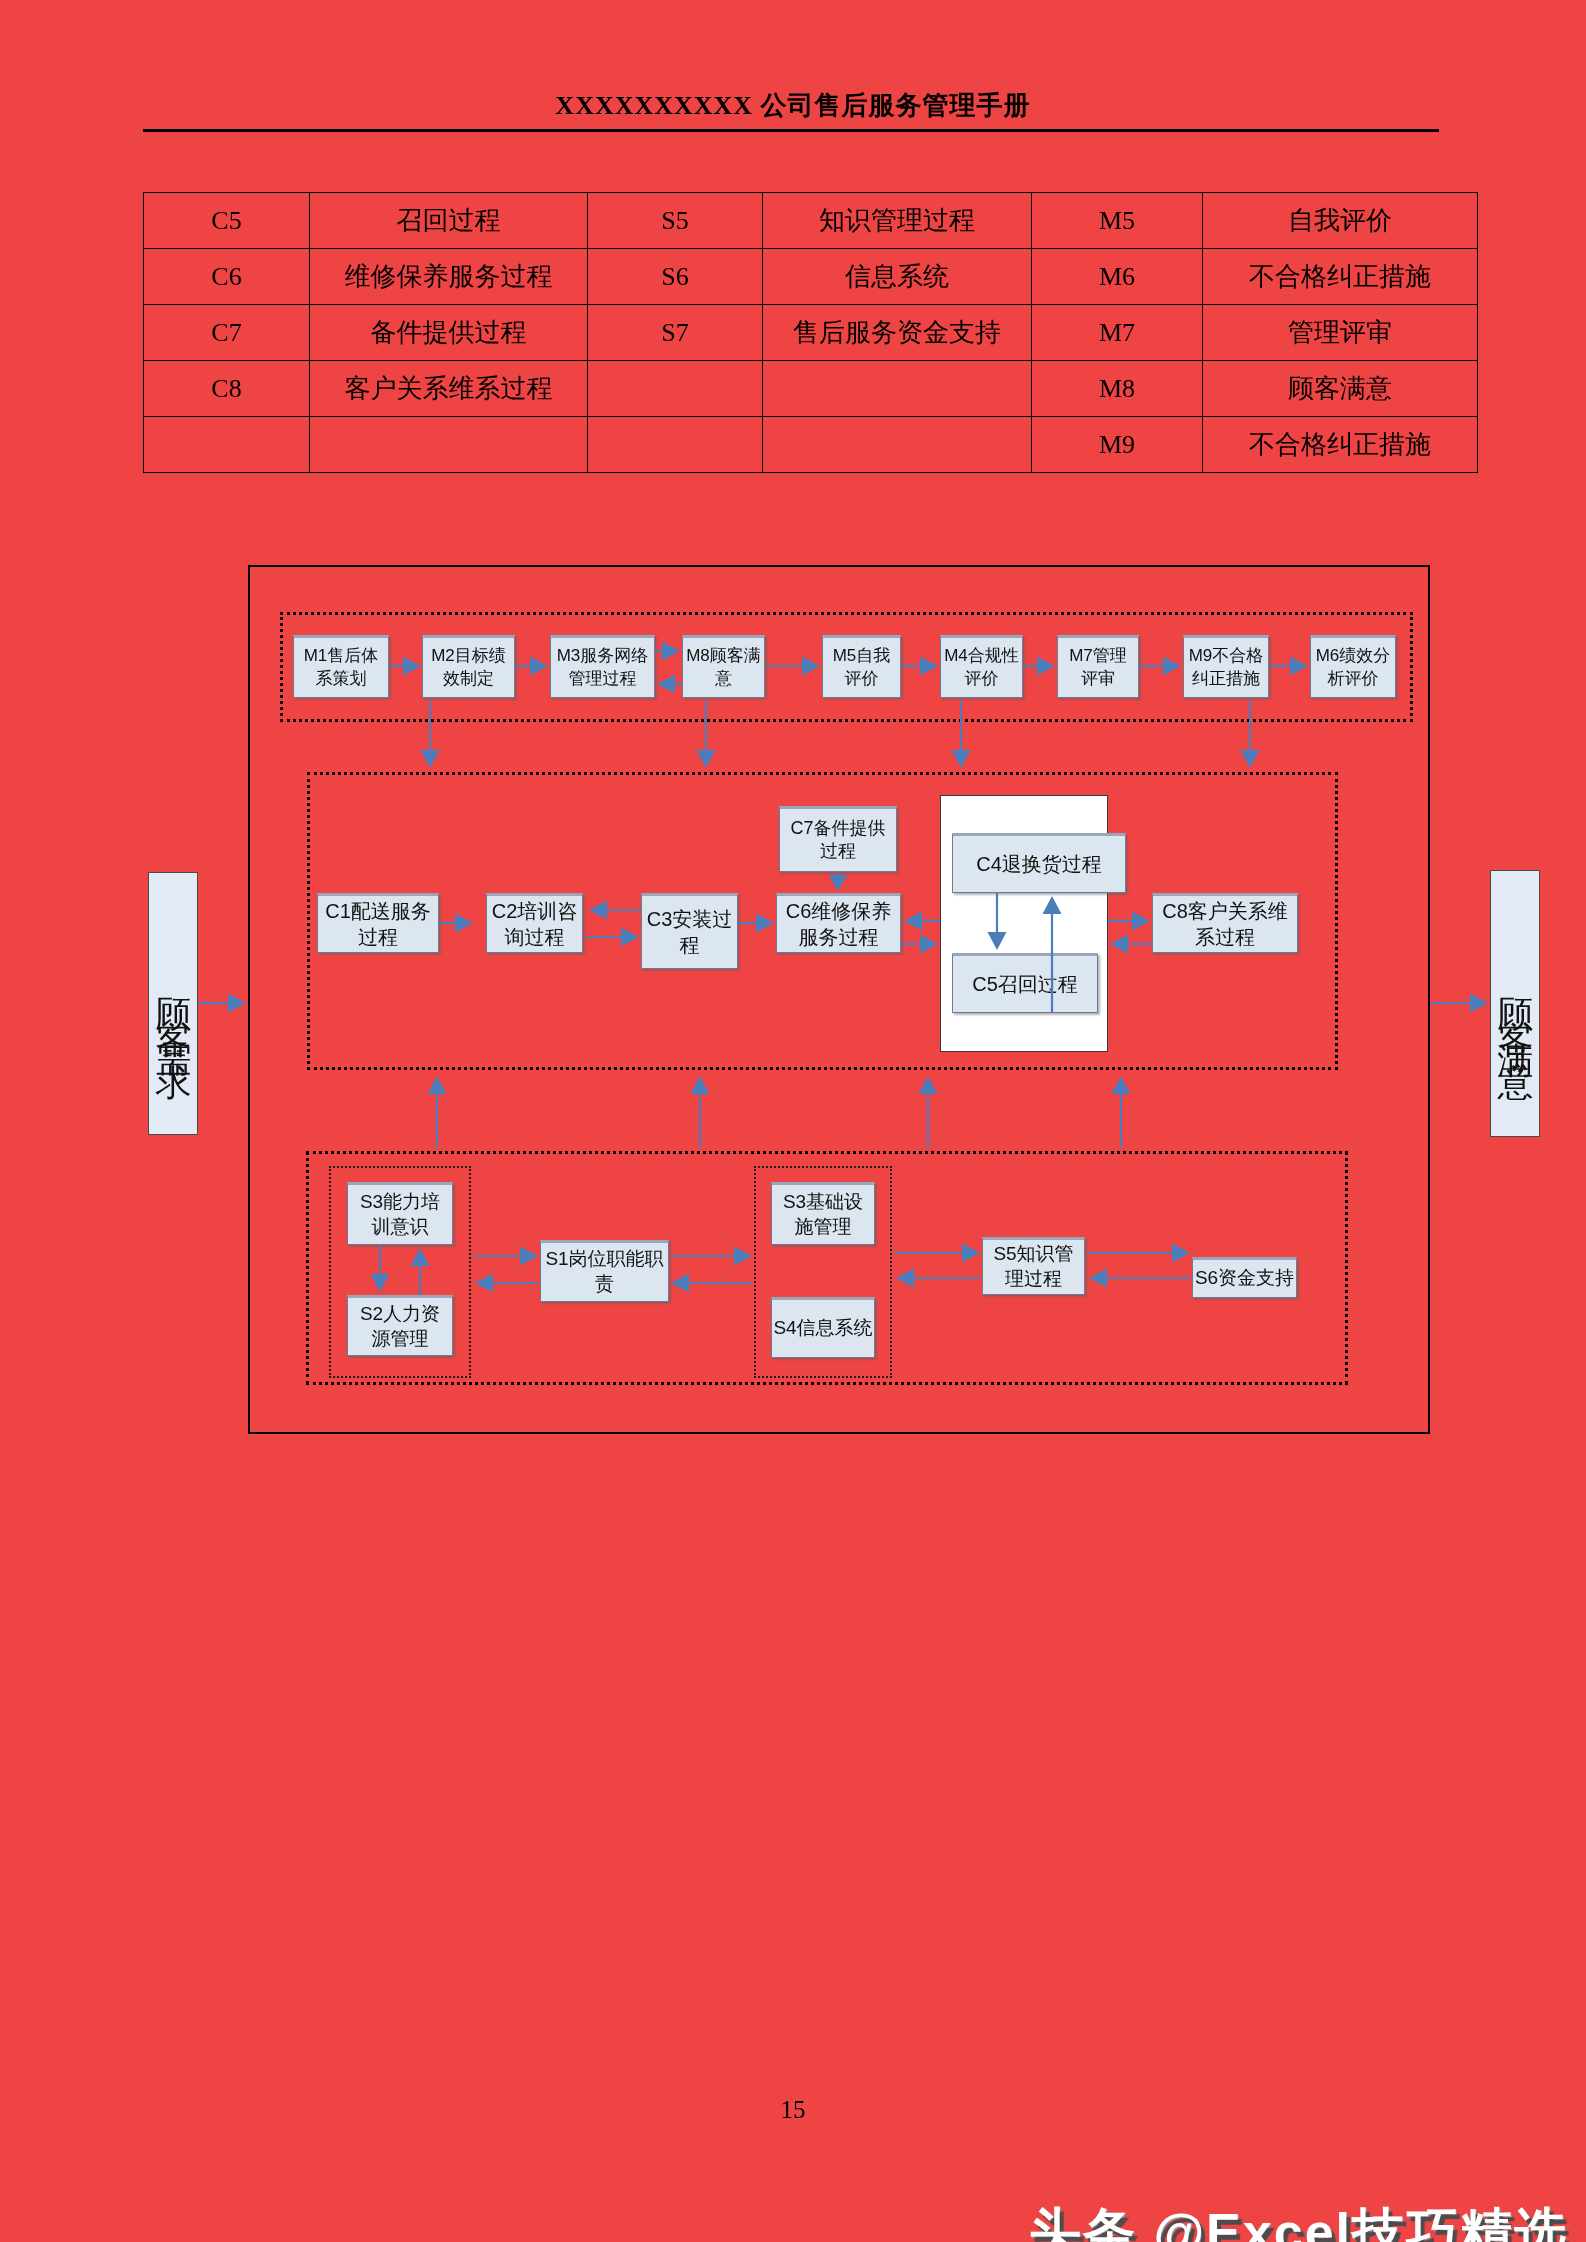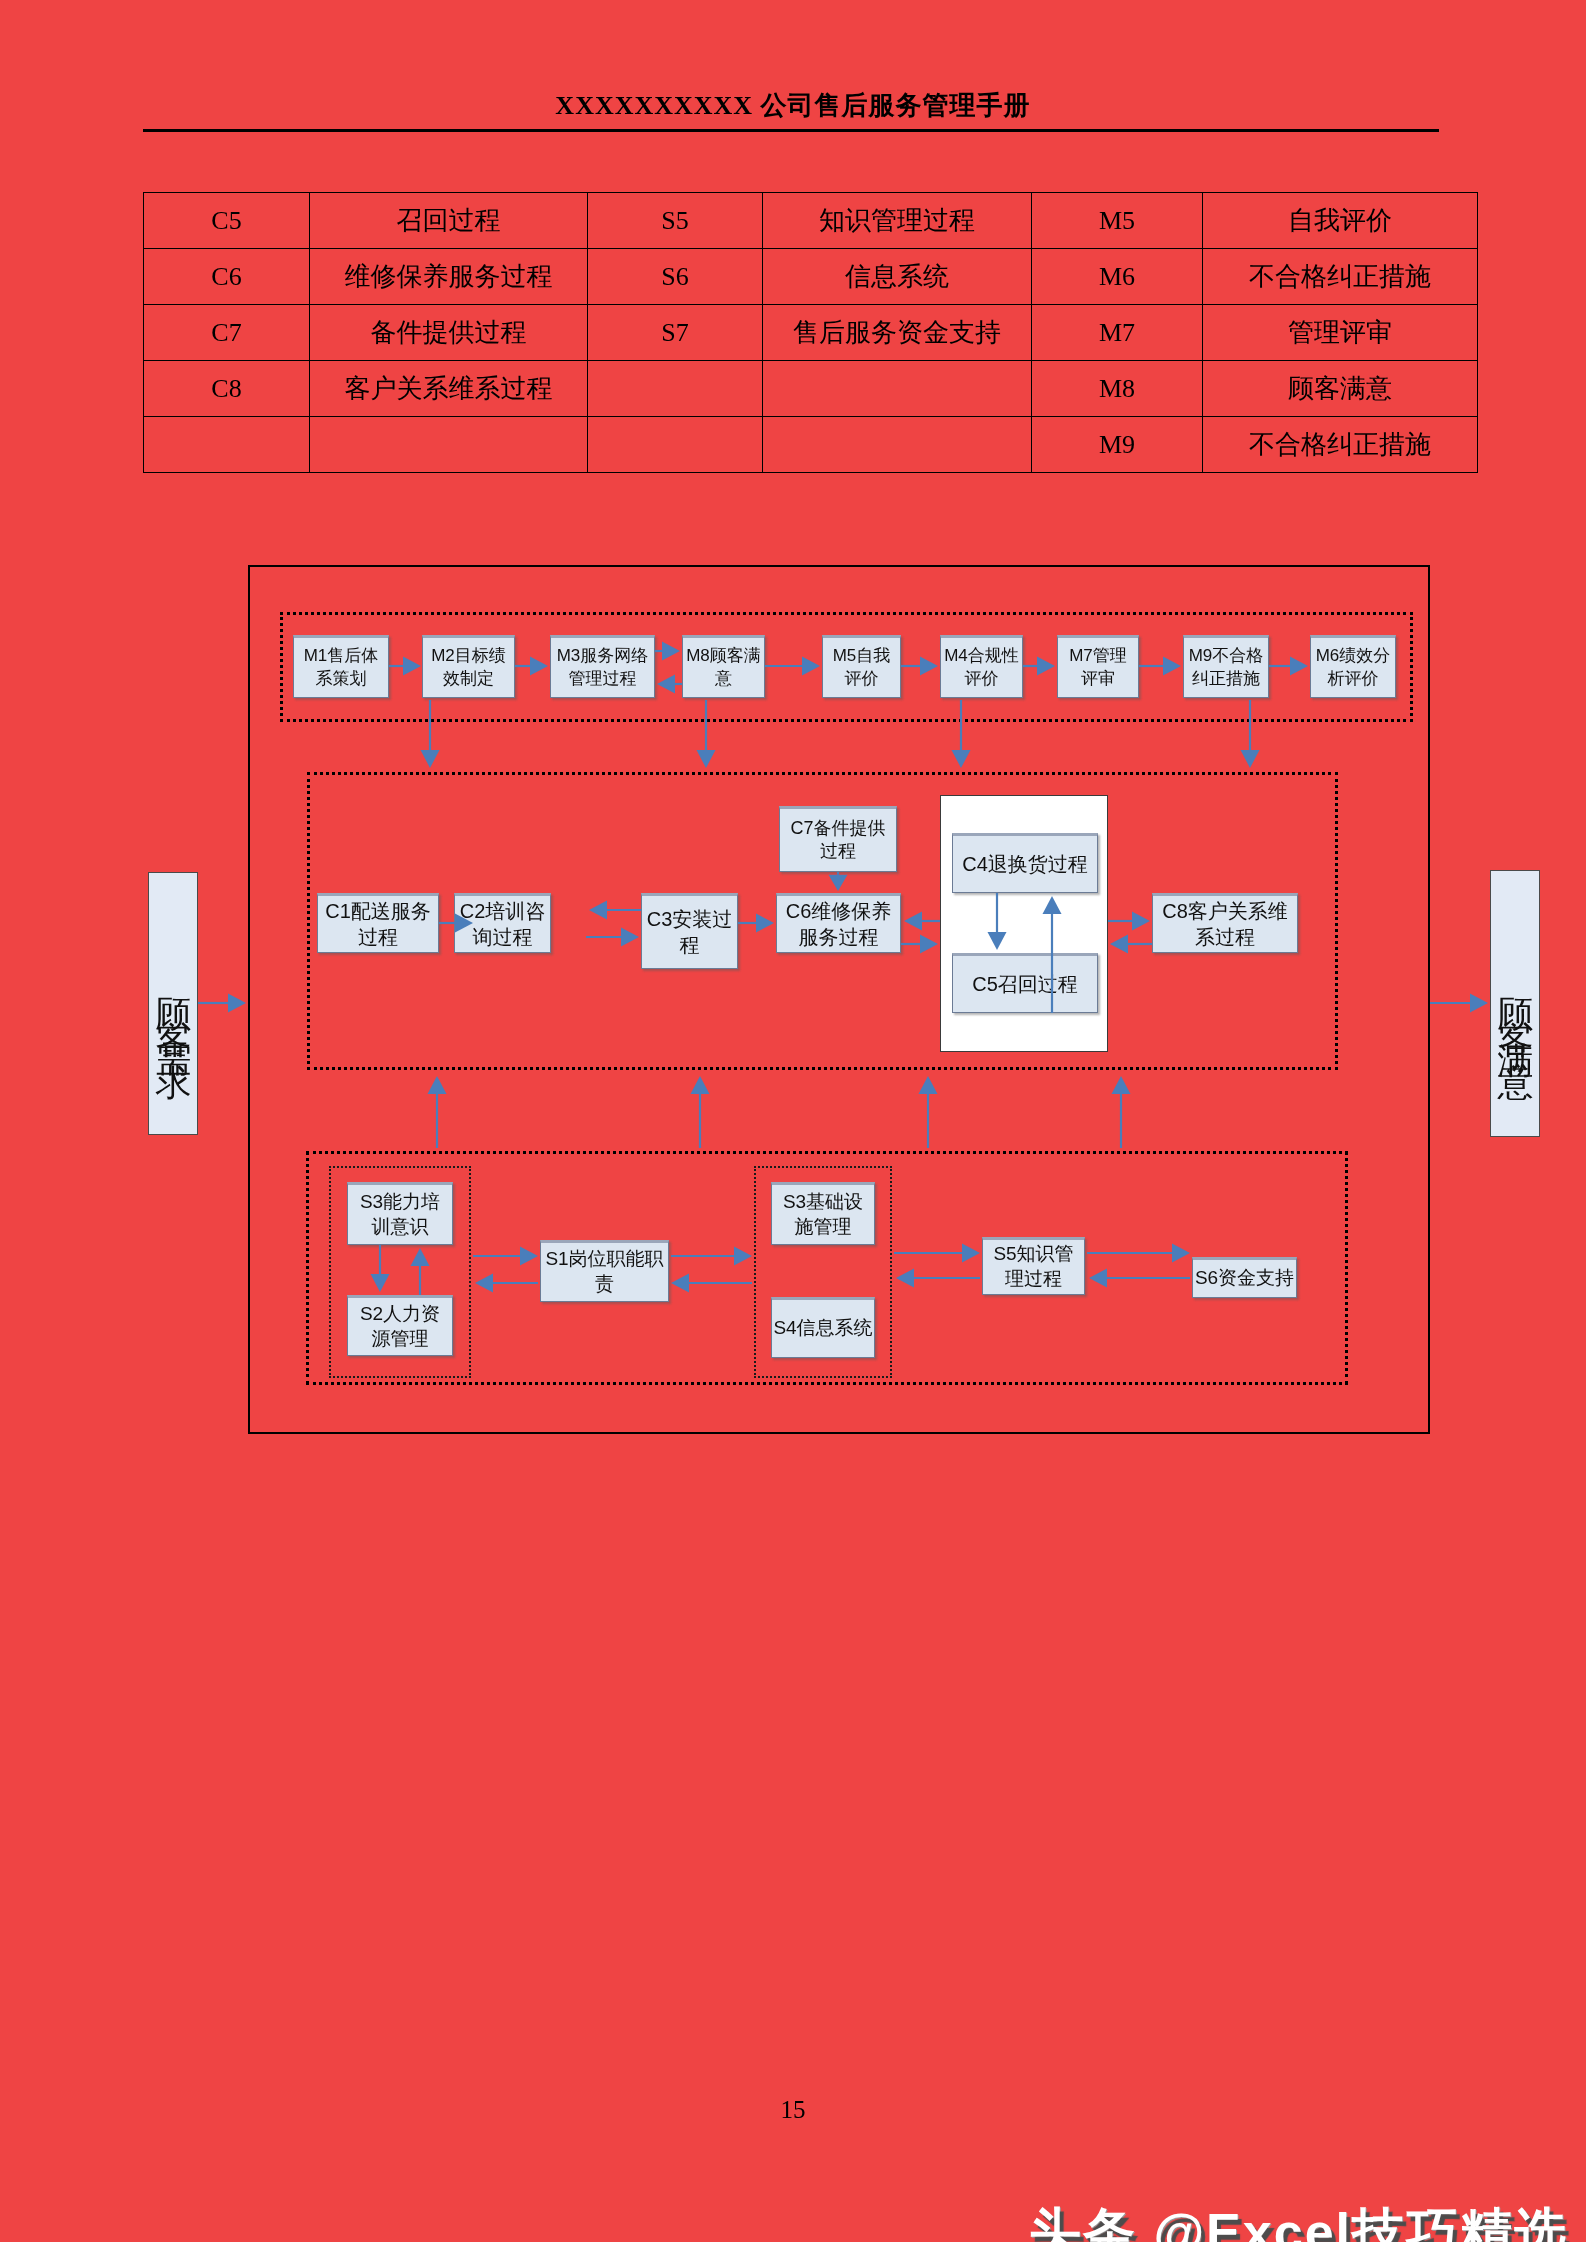--- a/index.html
+++ b/index.html
@@ -133,24 +133,24 @@
   <div class="fbox mrow" style="left:550px;top:635px;width:105px;height:63px;">M3服务网络管理过程</div>
   <div class="fbox mrow" style="left:682px;top:635px;width:83px;height:63px;">M8顾客满意</div>
   <div class="fbox mrow" style="left:822px;top:635px;width:79px;height:63px;">M5自我评价</div>
   <div class="fbox mrow" style="left:940px;top:635px;width:83px;height:63px;">M4合规性评价</div>
   <div class="fbox mrow" style="left:1057px;top:635px;width:82px;height:63px;">M7管理评审</div>
   <div class="fbox mrow" style="left:1183px;top:635px;width:86px;height:63px;">M9不合格纠正措施</div>
   <div class="fbox mrow" style="left:1310px;top:635px;width:86px;height:63px;">M6绩效分析评价</div>
 
   <div class="fbox crow" style="left:779px;top:806px;width:118px;height:66px;font-size:18px;padding:2px;">C7备件提供过程</div>
   <div class="fbox crow" style="left:317px;top:893px;width:122px;height:60px;">C1配送服务过程</div>
-  <div class="fbox crow" style="left:454px;top:893px;width:97px;height:60px;">C2培训咨询过程</div>
+  <div class="fbox crow" style="left:486px;top:893px;width:97px;height:60px;">C2培训咨询过程</div>
   <div class="fbox crow" style="left:641px;top:893px;width:97px;height:76px;">C3安装过程</div>
   <div class="fbox crow" style="left:776px;top:893px;width:125px;height:60px;">C6维修保养服务过程</div>
-  <div class="fbox crow" style="left:952px;top:833px;width:146px;height:60px;white-space:nowrap;">C4退换货过程</div>
+  <div class="fbox crow" style="left:952px;top:833px;width:174px;height:60px;white-space:nowrap;">C4退换货过程</div>
   <div class="fbox crow" style="left:952px;top:953px;width:146px;height:60px;white-space:nowrap;">C5召回过程</div>
   <div class="fbox crow" style="left:1152px;top:893px;width:146px;height:60px;">C8客户关系维系过程</div>
 
   <div class="vlabel" style="left:148px;top:872px;width:50px;height:263px;">顾客需求</div>
   <div class="vlabel" style="left:1490px;top:870px;width:50px;height:267px;">顾客满意</div>
 
   <div class="fbox srow" style="left:347px;top:1182px;width:106px;height:63px;">S3能力培训意识</div>
   <div class="fbox srow" style="left:347px;top:1295px;width:106px;height:61px;">S2人力资源管理</div>
   <div class="fbox srow" style="left:540px;top:1240px;width:129px;height:62px;">S1岗位职能职责</div>
   <div class="fbox srow" style="left:771px;top:1182px;width:104px;height:63px;">S3基础设施管理</div>

